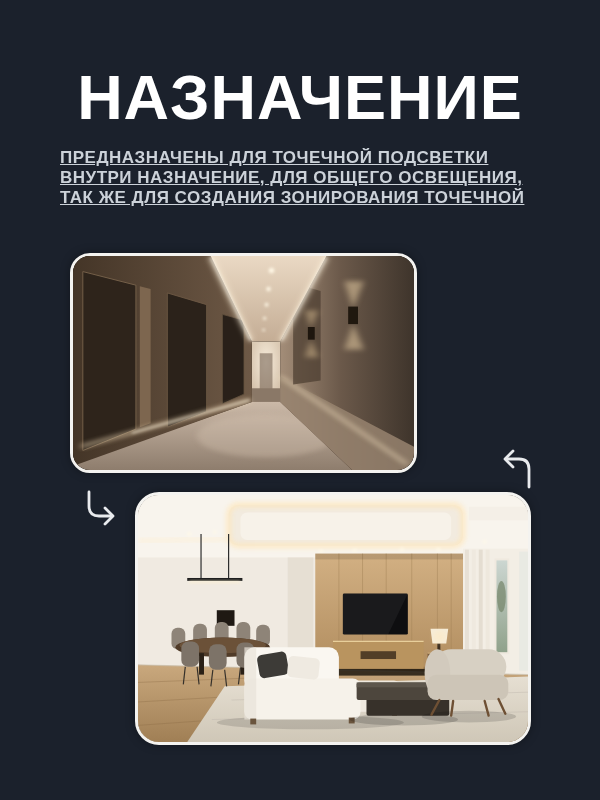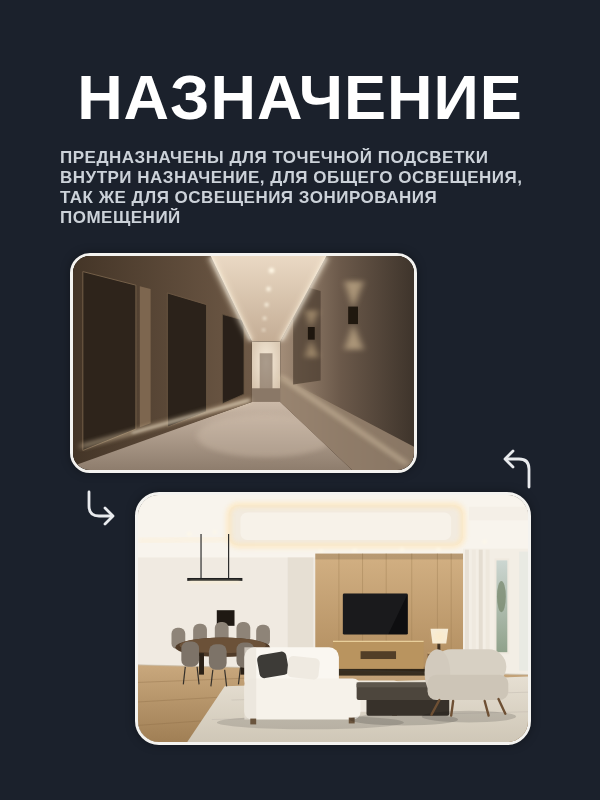--- a/index.html
+++ b/index.html
@@ -9,21 +9,21 @@
     font-family:"Liberation Sans",sans-serif;
   }
   .title{
     position:absolute;top:22px;left:0;right:0;
     text-align:center;color:#ffffff;
     font-size:63px;font-weight:700;letter-spacing:1px;line-height:1.05;
   }
   .desc{
     position:absolute;left:60px;top:148px;right:40px;
     color:#ccd2d9;font-size:17px;font-weight:700;
-    letter-spacing:.5px;line-height:20px;
+    letter-spacing:.5px;line-height:20px;text-decoration:underline;
   }
   .photo{
     position:absolute;box-sizing:border-box;overflow:hidden;
     border:3px solid #f4f3f0;background:#241c14;
     box-shadow:0 0 10px rgba(0,0,0,.35);
   }
   .photo svg{display:block;width:100%;height:100%;}
   .photo-corridor{left:70px;top:253px;width:347px;height:220px;border-radius:20px;}
   .photo-living{left:135px;top:492px;width:396px;height:253px;border-radius:24px;}
   .arrow{position:absolute;}
@@ -33,21 +33,21 @@
 </head>
 <body>
 
 <div class="page">
 
   <h1 class="title">НАЗНАЧЕНИЕ</h1>
 
   <div class="desc">
     <div>ПРЕДНАЗНАЧЕНЫ ДЛЯ ТОЧЕЧНОЙ ПОДСВЕТКИ</div>
     <div>ВНУТРИ НАЗНАЧЕНИЕ, ДЛЯ ОБЩЕГО ОСВЕЩЕНИЯ,</div>
-    <div>ТАК ЖЕ ДЛЯ ОСВЕЩЕНИЯ ЗОНИРОВАНИЯ ПОМЕЩЕНИЙ</div>
+    <div>ТАК ЖЕ ДЛЯ СОЗДАНИЯ ЗОНИРОВАНИЯ ТОЧЕЧНОЙ</div>
   </div>
 
   <div class="photo photo-corridor">
     <svg viewBox="0 0 347 220" preserveAspectRatio="none">
       <defs>
         <linearGradient id="cCeil" x1="0" y1="0" x2="0" y2="1">
           <stop offset="0" stop-color="#ead9c4"></stop>
             <stop offset="1" stop-color="#c4ad95"></stop>
         </linearGradient>
         <linearGradient id="cLW" x1="0" y1="0" x2="1" y2="0">

